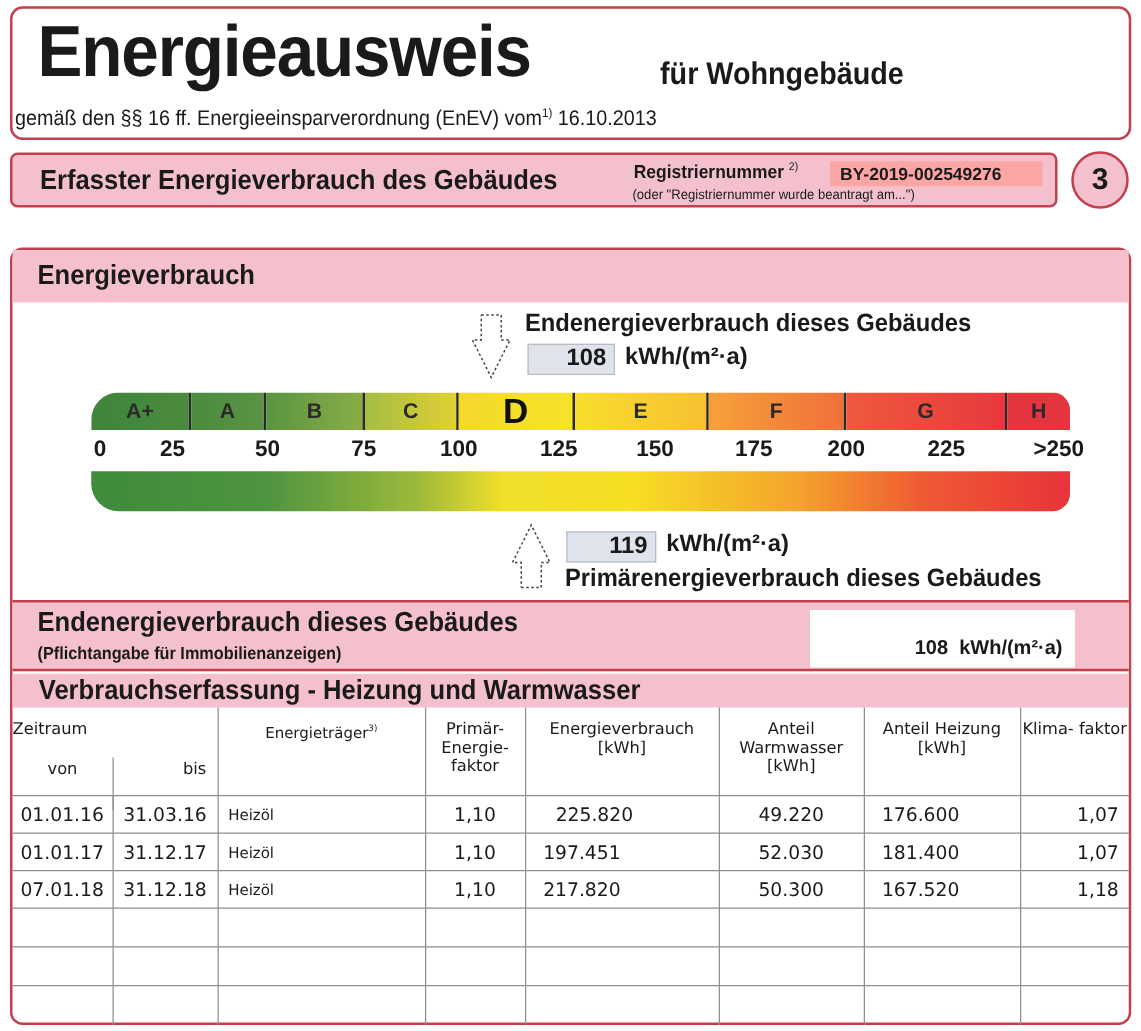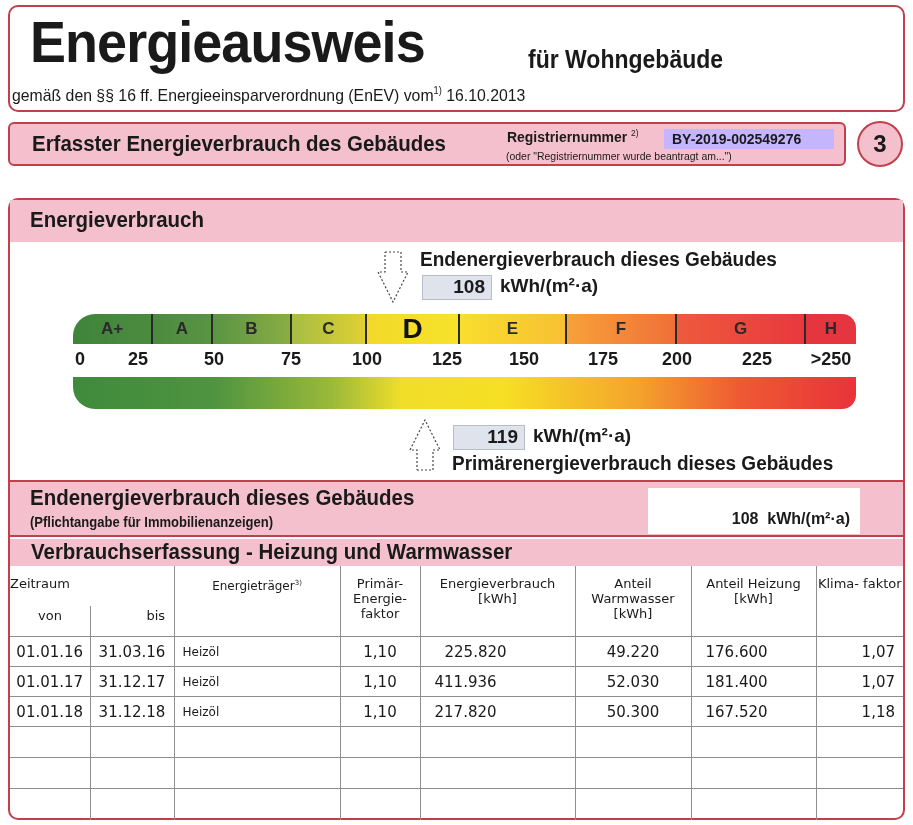--- a/index.html
+++ b/index.html
@@ -35,21 +35,21 @@
     .sec-title {
       left: 32px; top: 131px; font-size: 22px; font-weight: bold;
       transform: scaleX(0.93); transform-origin: left top;
     }
     .reg-label {
       left: 507px; top: 128px; font-size: 15px; font-weight: bold;
       transform: scaleX(0.93); transform-origin: left top;
     }
     .reg-label sup { font-size: 9px; font-weight: normal; }
     .reg-value {
-      left: 664px; top: 129px; width: 170px; height: 20px; background: #c4b5fd;
+      left: 664px; top: 129px; width: 170px; height: 20px; background: #fca5a5;
       font-size: 14px; font-weight: bold; padding: 2px 0 0 8px;
     }
     .reg-note {
       left: 506px; top: 150px; font-size: 11px;
       transform: scaleX(0.95); transform-origin: left top;
     }
     .sec-circle {
       left: 857px; top: 121px; width: 46px; height: 46px; border-radius: 50%;
       background: #f4c0cd; border: 2px solid #c0404c;
       display: flex; align-items: center; justify-content: center;
@@ -212,21 +212,21 @@
   <span class="tick" style="left:7px;">0</span>
   <span class="tick" style="left:65px;">25</span>
   <span class="tick" style="left:141px;">50</span>
   <span class="tick" style="left:218px;">75</span>
   <span class="tick" style="left:294px;">100</span>
   <span class="tick" style="left:374px;">125</span>
   <span class="tick" style="left:451px;">150</span>
   <span class="tick" style="left:530px;">175</span>
   <span class="tick" style="left:604px;">200</span>
   <span class="tick" style="left:684px;">225</span>
-  <span class="tick" style="left:758px;">&gt;250</span>
+  <span class="tick" style="left:774px;">&gt;250</span>
 </div>
 
 <div class="abs scale-bottom"></div>
 
 <svg class="abs arrow-up" viewBox="0 0 34 54">
   <polyline points="9,52 25,52 25,32 32,32 17,2 2,32 9,32 9,52" fill="none" stroke="#444" stroke-width="1.2" stroke-dasharray="2,2"></polyline>
 </svg>
 <div class="abs valbox prim-value">119</div>
 <div class="abs prim-unit">kWh/(m²·a)</div>
 <div class="abs prim-label">Primärenergieverbrauch dieses Gebäudes</div>
@@ -280,27 +280,27 @@
     <td class="c-left" style="padding-left:24px">225.820</td>
     <td class="c-center">49.220</td>
     <td class="c-left" style="padding-left:14px">176.600</td>
     <td class="c-right">1,07</td>
   </tr>
   <tr class="data">
     <td class="c-center">01.01.17</td>
     <td class="c-center">31.12.17</td>
     <td class="c-left small">Heizöl</td>
     <td class="c-center">1,10</td>
-    <td class="c-left" style="padding-left:14px">411.936</td>
+    <td class="c-left" style="padding-left:14px">197.451</td>
     <td class="c-center">52.030</td>
     <td class="c-left" style="padding-left:14px">181.400</td>
     <td class="c-right">1,07</td>
   </tr>
   <tr class="data">
-    <td class="c-center">01.01.18</td>
+    <td class="c-center">07.01.18</td>
     <td class="c-center">31.12.18</td>
     <td class="c-left small">Heizöl</td>
     <td class="c-center">1,10</td>
     <td class="c-left" style="padding-left:14px">217.820</td>
     <td class="c-center">50.300</td>
     <td class="c-left" style="padding-left:14px">167.520</td>
     <td class="c-right">1,18</td>
   </tr>
   <tr class="empty">
         <td></td>

